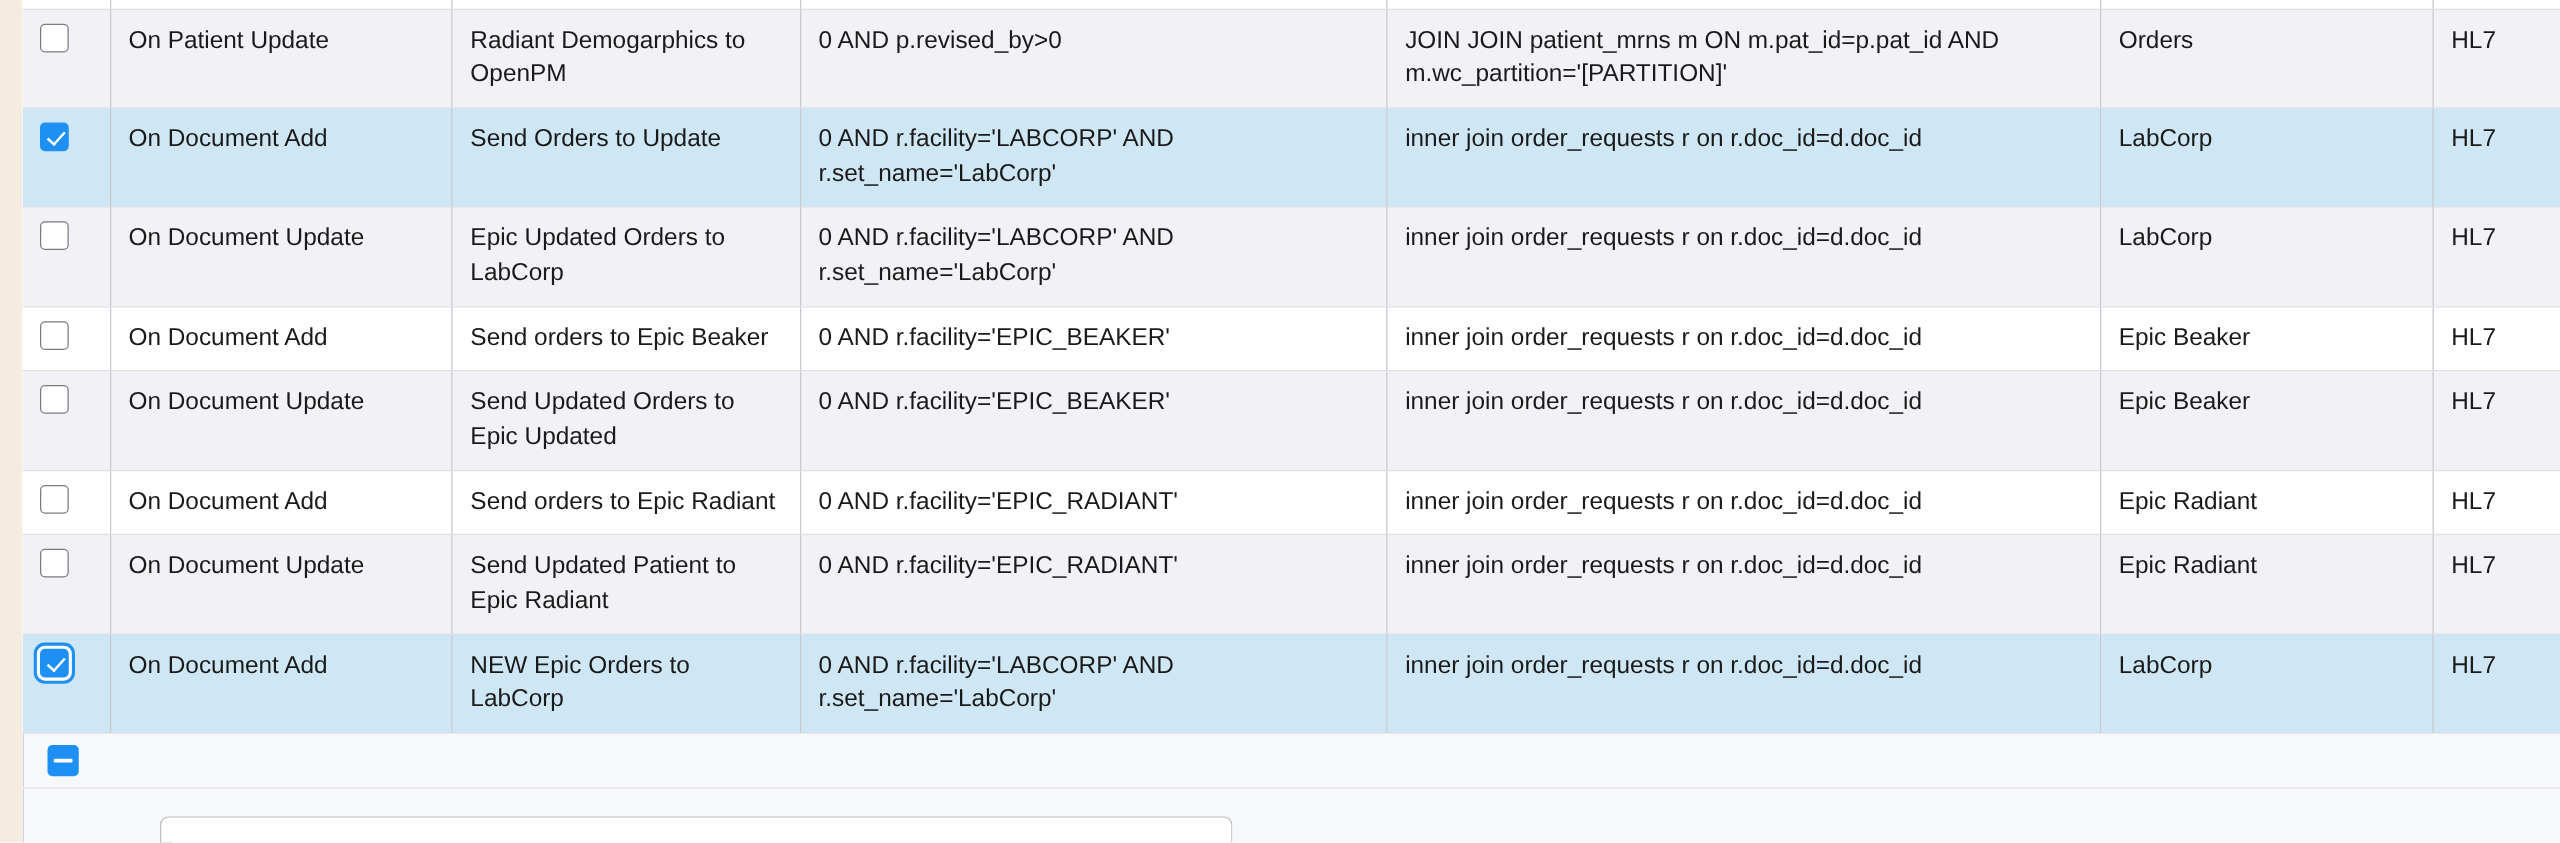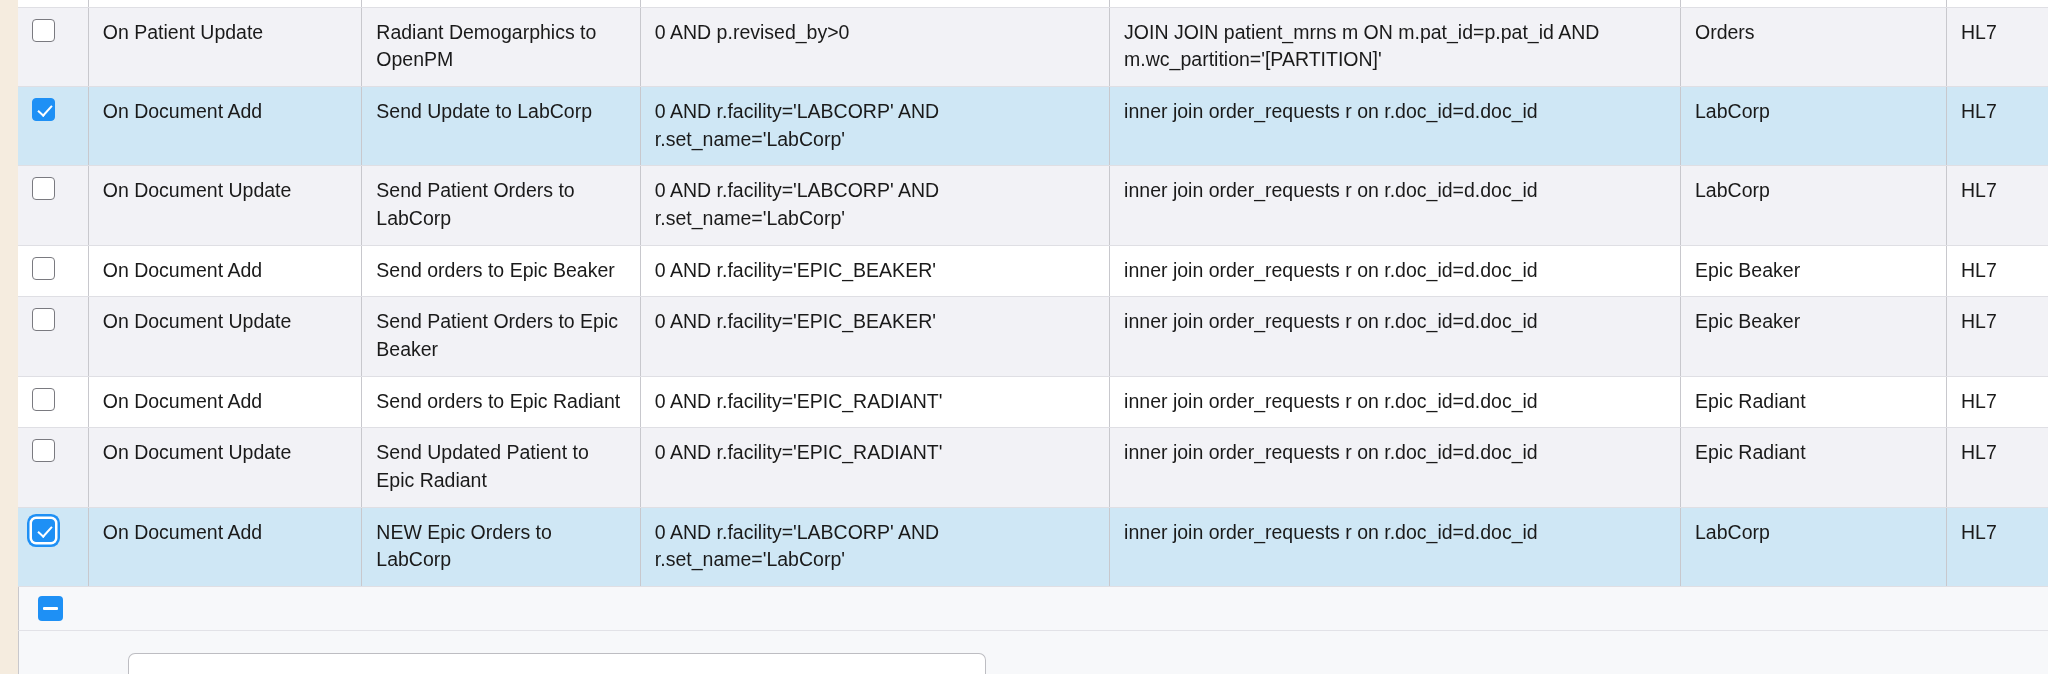--- a/index.html
+++ b/index.html
@@ -217,48 +217,48 @@
             <td>On Patient Update</td>
             <td>Radiant Demogarphics to OpenPM</td>
             <td>0 AND p.revised_by&gt;0</td>
             <td>JOIN JOIN patient_mrns m ON m.pat_id=p.pat_id AND m.wc_partition='[PARTITION]'</td>
             <td>Orders</td>
             <td>HL7</td>
           </tr>
           <tr class="r-sel">
             <td class="cell-check"><span class="cbx checked"></span></td>
             <td>On Document Add</td>
-            <td>Send Update to LabCorp</td>
+            <td>Send Orders to Update</td>
             <td>0 AND r.facility='LABCORP' AND r.set_name='LabCorp'</td>
             <td>inner join order_requests r on r.doc_id=d.doc_id</td>
             <td>LabCorp</td>
             <td>HL7</td>
           </tr>
           <tr class="r-odd">
             <td class="cell-check"><span class="cbx"></span></td>
             <td>On Document Update</td>
-            <td>Send Patient Orders to LabCorp</td>
+            <td>Epic Updated Orders to LabCorp</td>
             <td>0 AND r.facility='LABCORP' AND r.set_name='LabCorp'</td>
             <td>inner join order_requests r on r.doc_id=d.doc_id</td>
             <td>LabCorp</td>
             <td>HL7</td>
           </tr>
           <tr class="r-even">
             <td class="cell-check"><span class="cbx"></span></td>
             <td>On Document Add</td>
             <td>Send orders to Epic Beaker</td>
             <td>0 AND r.facility='EPIC_BEAKER'</td>
             <td>inner join order_requests r on r.doc_id=d.doc_id</td>
             <td>Epic Beaker</td>
             <td>HL7</td>
           </tr>
           <tr class="r-odd">
             <td class="cell-check"><span class="cbx"></span></td>
             <td>On Document Update</td>
-            <td>Send Patient Orders to Epic Beaker</td>
+            <td>Send Updated Orders to Epic Updated</td>
             <td>0 AND r.facility='EPIC_BEAKER'</td>
             <td>inner join order_requests r on r.doc_id=d.doc_id</td>
             <td>Epic Beaker</td>
             <td>HL7</td>
           </tr>
           <tr class="r-even">
             <td class="cell-check"><span class="cbx"></span></td>
             <td>On Document Add</td>
             <td>Send orders to Epic Radiant</td>
             <td>0 AND r.facility='EPIC_RADIANT'</td>

